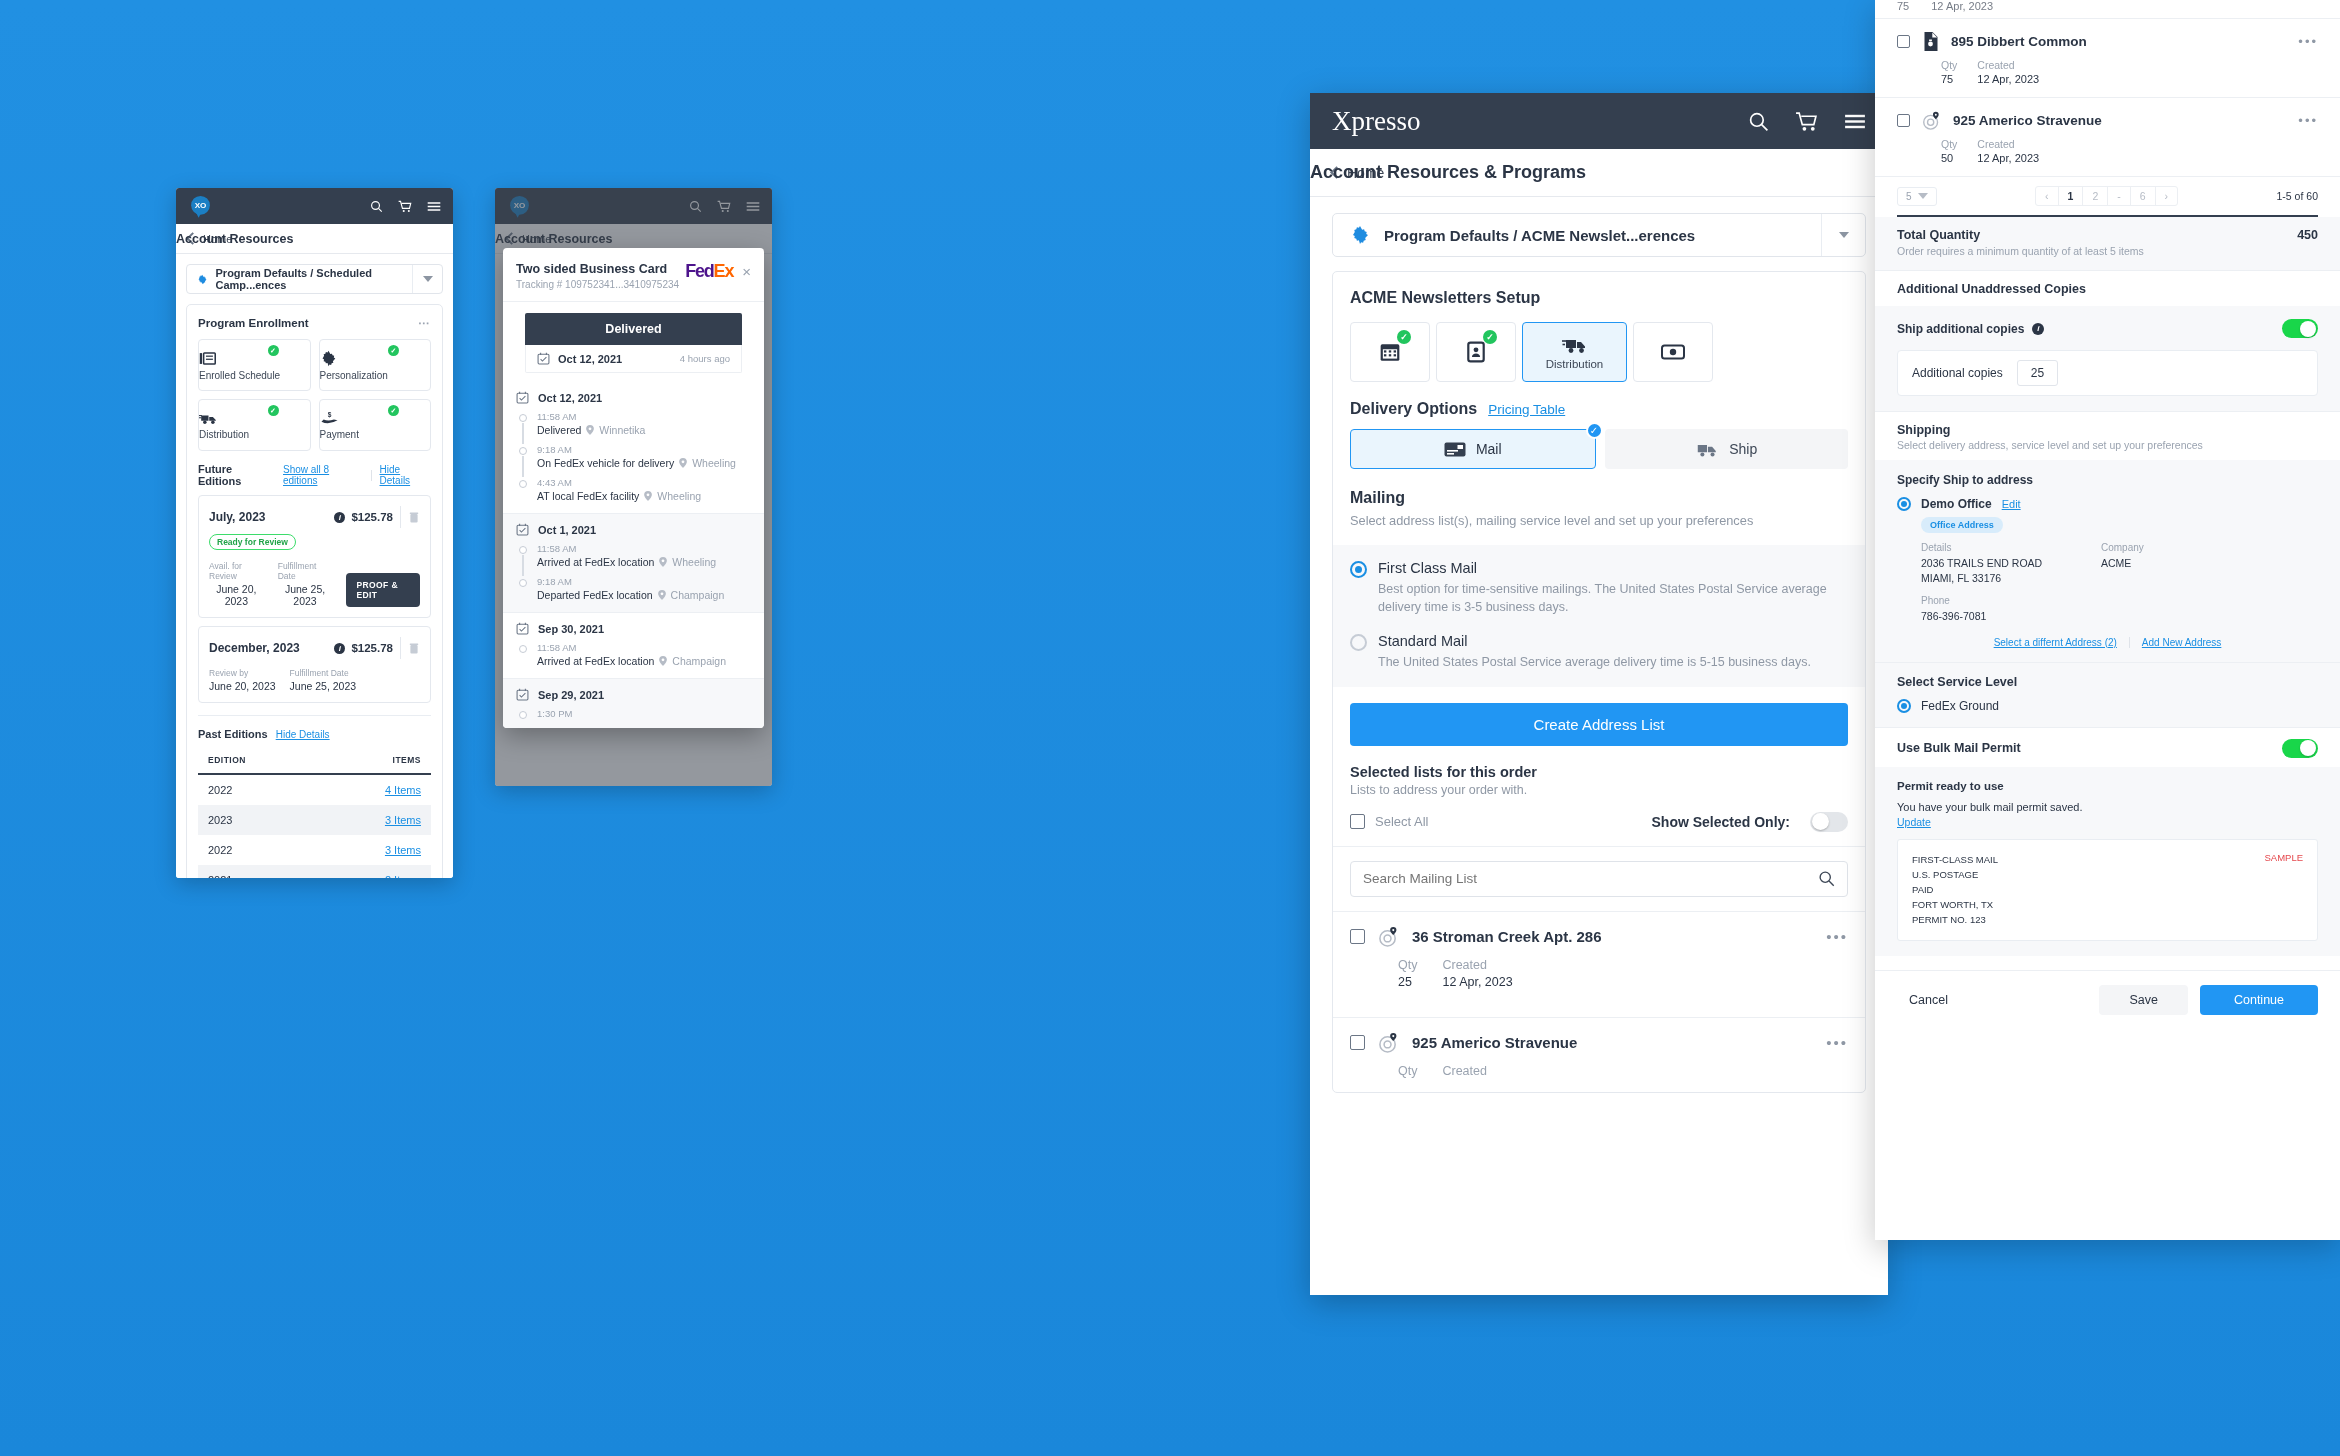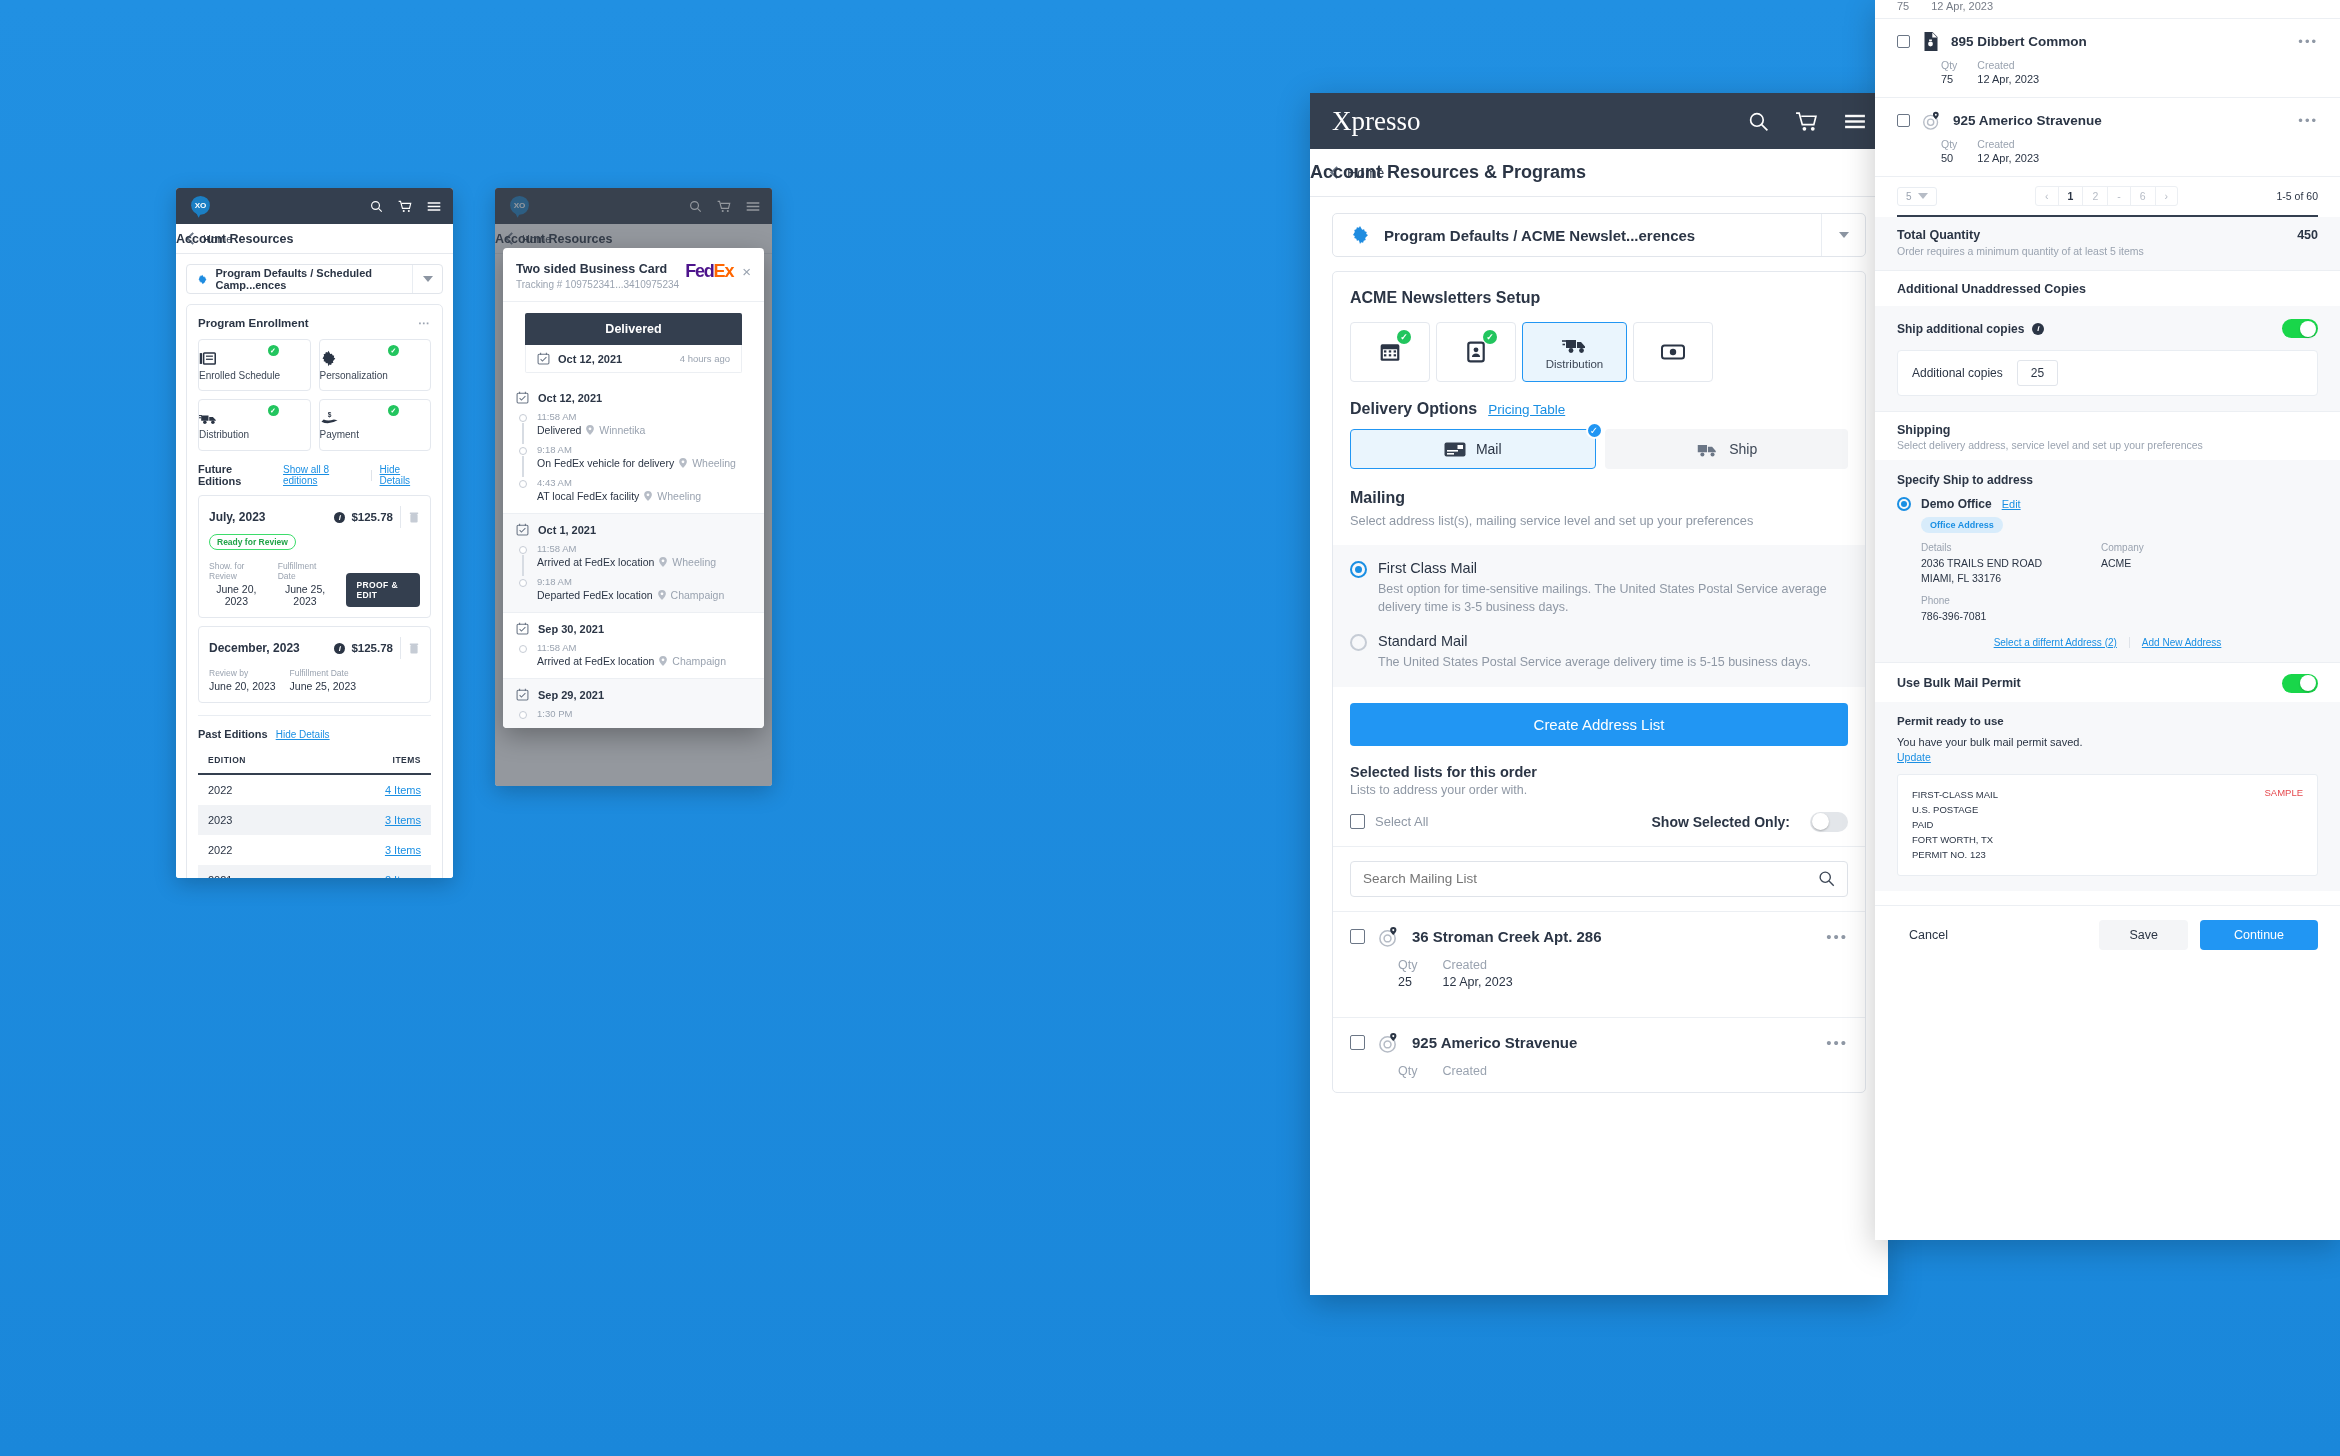--- a/index.html
+++ b/index.html
@@ -344,21 +344,21 @@
             <span class="vline"></span>
             <svg width="12" height="13" viewBox="0 0 16 18">
                 <rect x="3" y="4" width="10" height="12" rx="1.5" fill="#c6ccd5"></rect>
                 <rect x="2" y="2" width="12" height="2" rx="1" fill="#c6ccd5"></rect>
               </svg>
           </div>
         </div>
         <div class="badge-green">Ready for Review</div>
         <div class="meta-row">
           <div>
-            <div class="meta-lbl">Show. for Review</div>
+            <div class="meta-lbl">Avail. for Review</div>
             <div class="meta-val">June 20, 2023</div>
           </div>
           <div>
             <div class="meta-lbl">Fulfillment Date</div>
             <div class="meta-val">June 25, 2023</div>
           </div>
           <div class="btn-dark">PROOF &amp; EDIT</div>
         </div>
       </div>
 
@@ -973,20 +973,27 @@
             <div class="d-l">Phone</div>
             <div class="d-v">786-396-7081</div>
           </div>
         </div>
       <div class="links-row">
         <span class="link">Select a differnt Address (2)</span>
         <span class="vdiv"></span>
         <span class="link">Add New Address</span>
       </div>
     </div>
+    <div class="svc">
+      <div class="sec-h">Select Service Level</div>
+      <div class="addr-line">
+        <div class="radio"></div>
+        <span style="font-size:12px;color:#2b3545">FedEx Ground</span>
+      </div>
+    </div>
   </div>
 
   <div class="sec">
     <div class="tr-row">
       <span class="sec-h">Use Bulk Mail Permit</span>
       <div class="sw-on"></div>
     </div>
     <div class="grey-box" style="margin-top:9px">
       <div style="font-size:11.5px;font-weight:bold;color:#2b3545">Permit ready to use</div>
       <div style="font-size:11px;color:#2b3545;margin-top:9px">You have your bulk mail permit saved.</div>

